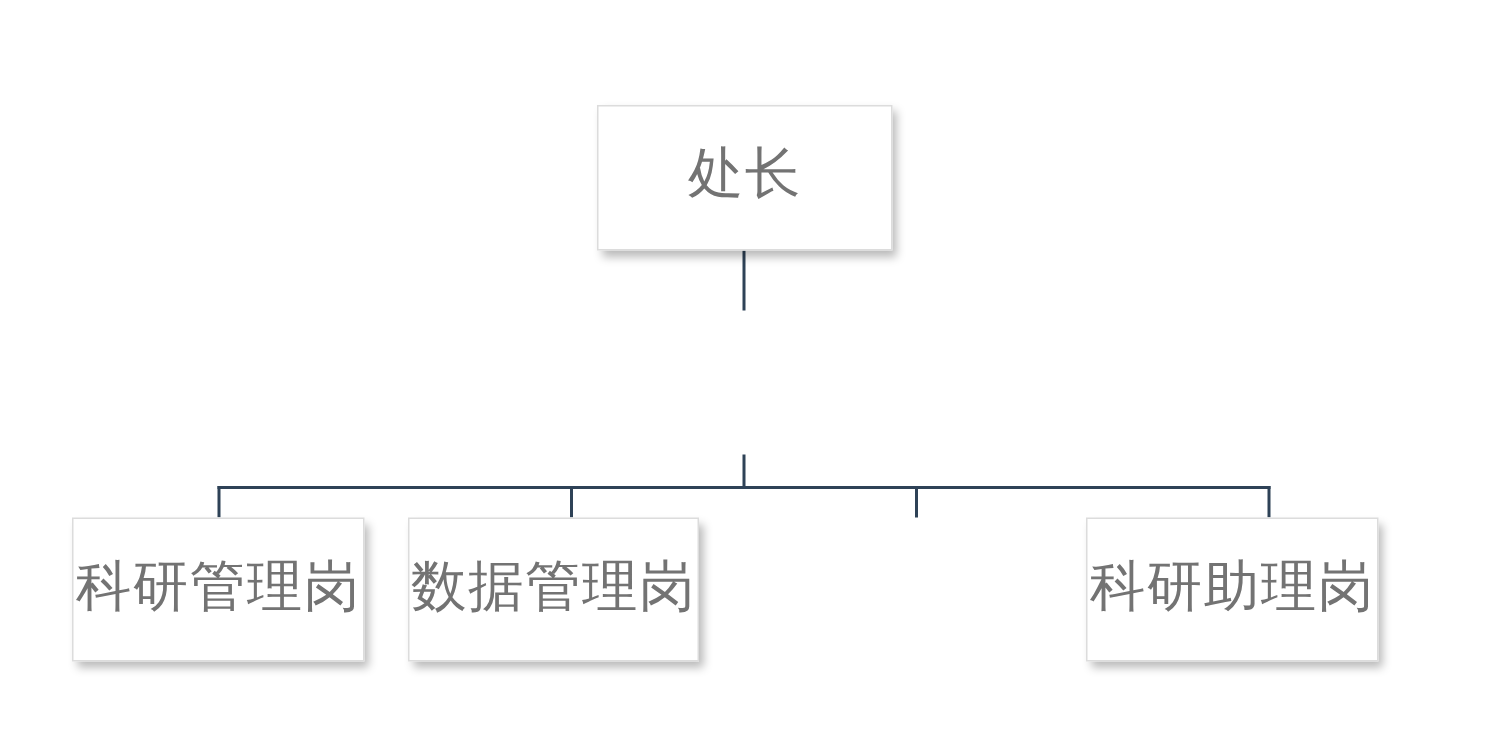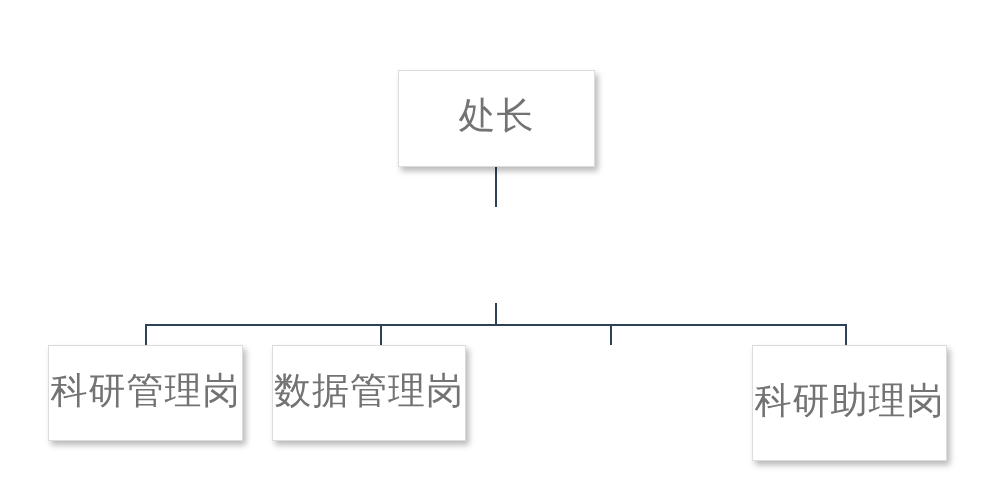--- a/index.html
+++ b/index.html
@@ -36,21 +36,21 @@
   .line {
     position: absolute;
     background: #2e4257;
   }
   
   .node-director        { left: 398px; top: 70px;  width: 197px; height: 97px; }
   .node-deputy          { left: 398px; top: 207px; width: 197px; height: 96px; }
   .node-post-1          { left: 48px;  top: 345px; width: 195px; height: 96px; }
   .node-post-2          { left: 272px; top: 345px; width: 194px; height: 96px; }
   .node-post-3          { left: 514px; top: 345px; width: 194px; height: 96px; }
-  .node-post-4          { left: 752px; top: 345px; width: 195px; height: 116px; }
+  .node-post-4          { left: 724px; top: 345px; width: 195px; height: 96px; }
   
   .line-director-deputy { left: 495px; top: 167px; width: 2px;   height: 40px; }
   .line-deputy-stem     { left: 495px; top: 303px; width: 2px;   height: 22px; }
   .line-crossbar        { left: 145px; top: 324px; width: 702px; height: 2px;  }
   .line-drop-1          { left: 145px; top: 324px; width: 2px;   height: 21px; }
   .line-drop-2          { left: 380px; top: 324px; width: 2px;   height: 21px; }
   .line-drop-3          { left: 610px; top: 324px; width: 2px;   height: 21px; }
   .line-drop-4          { left: 845px; top: 324px; width: 2px;   height: 21px; }
 </style>
 </head>

